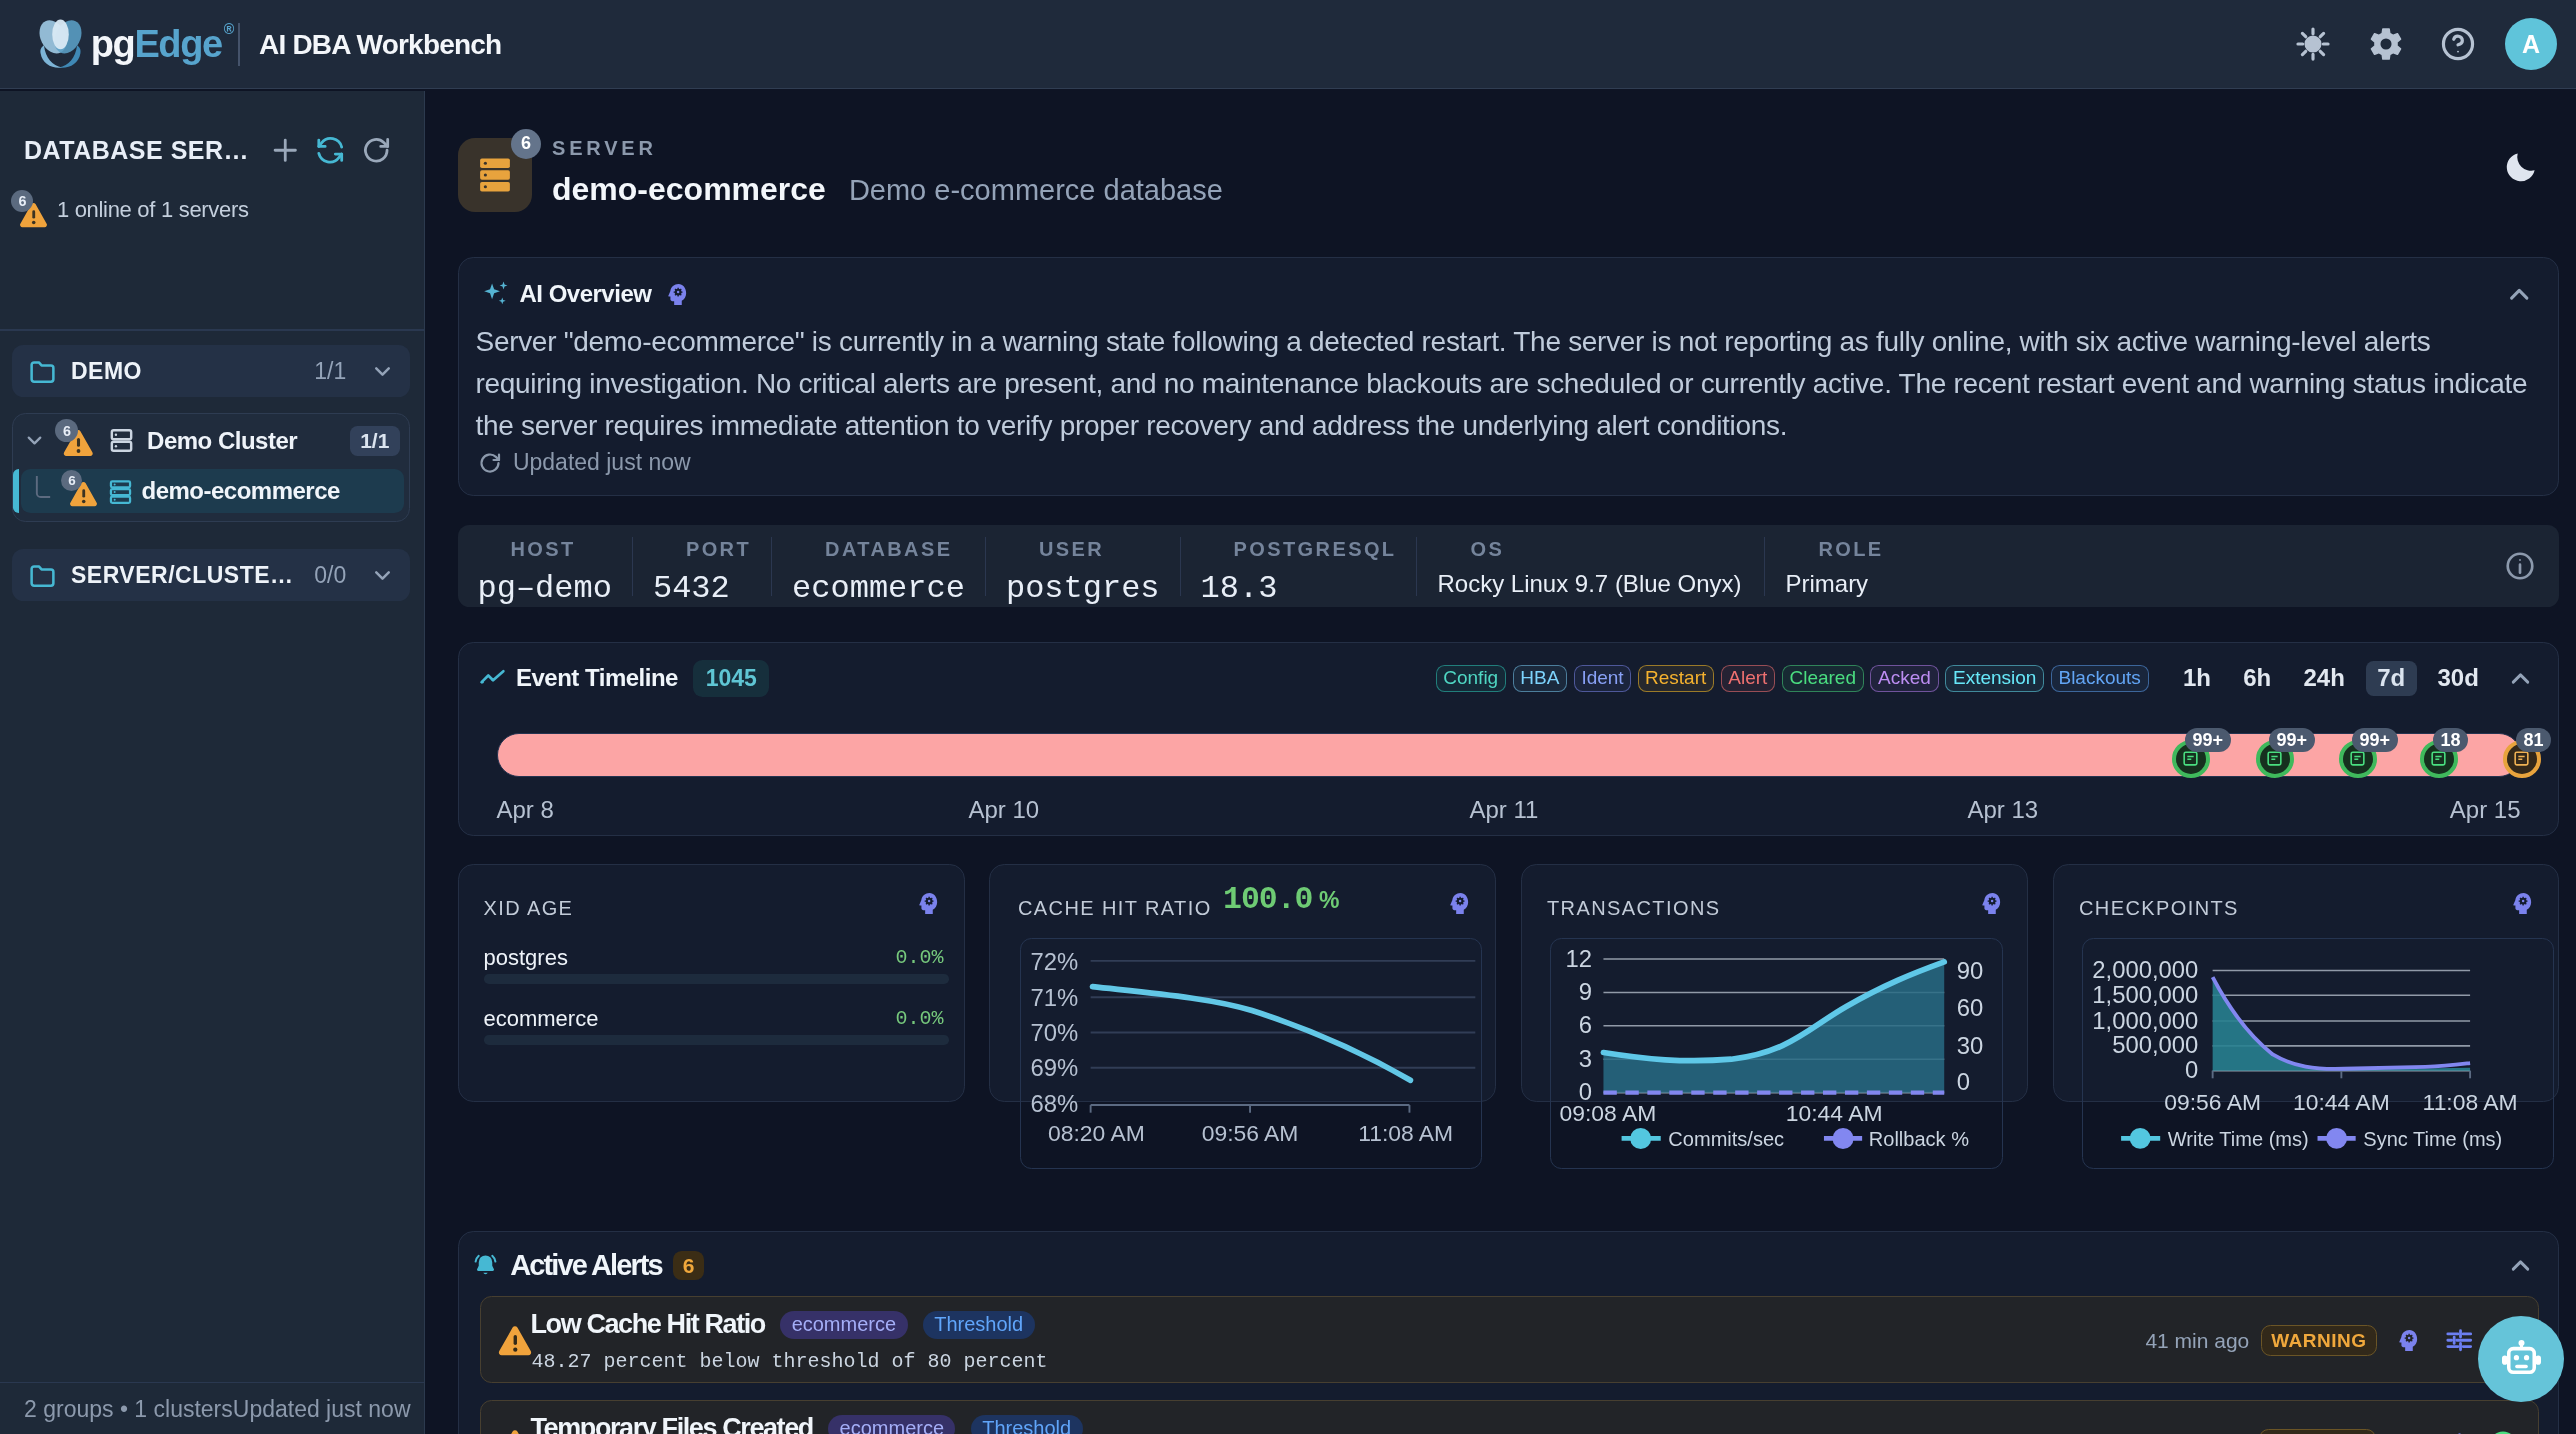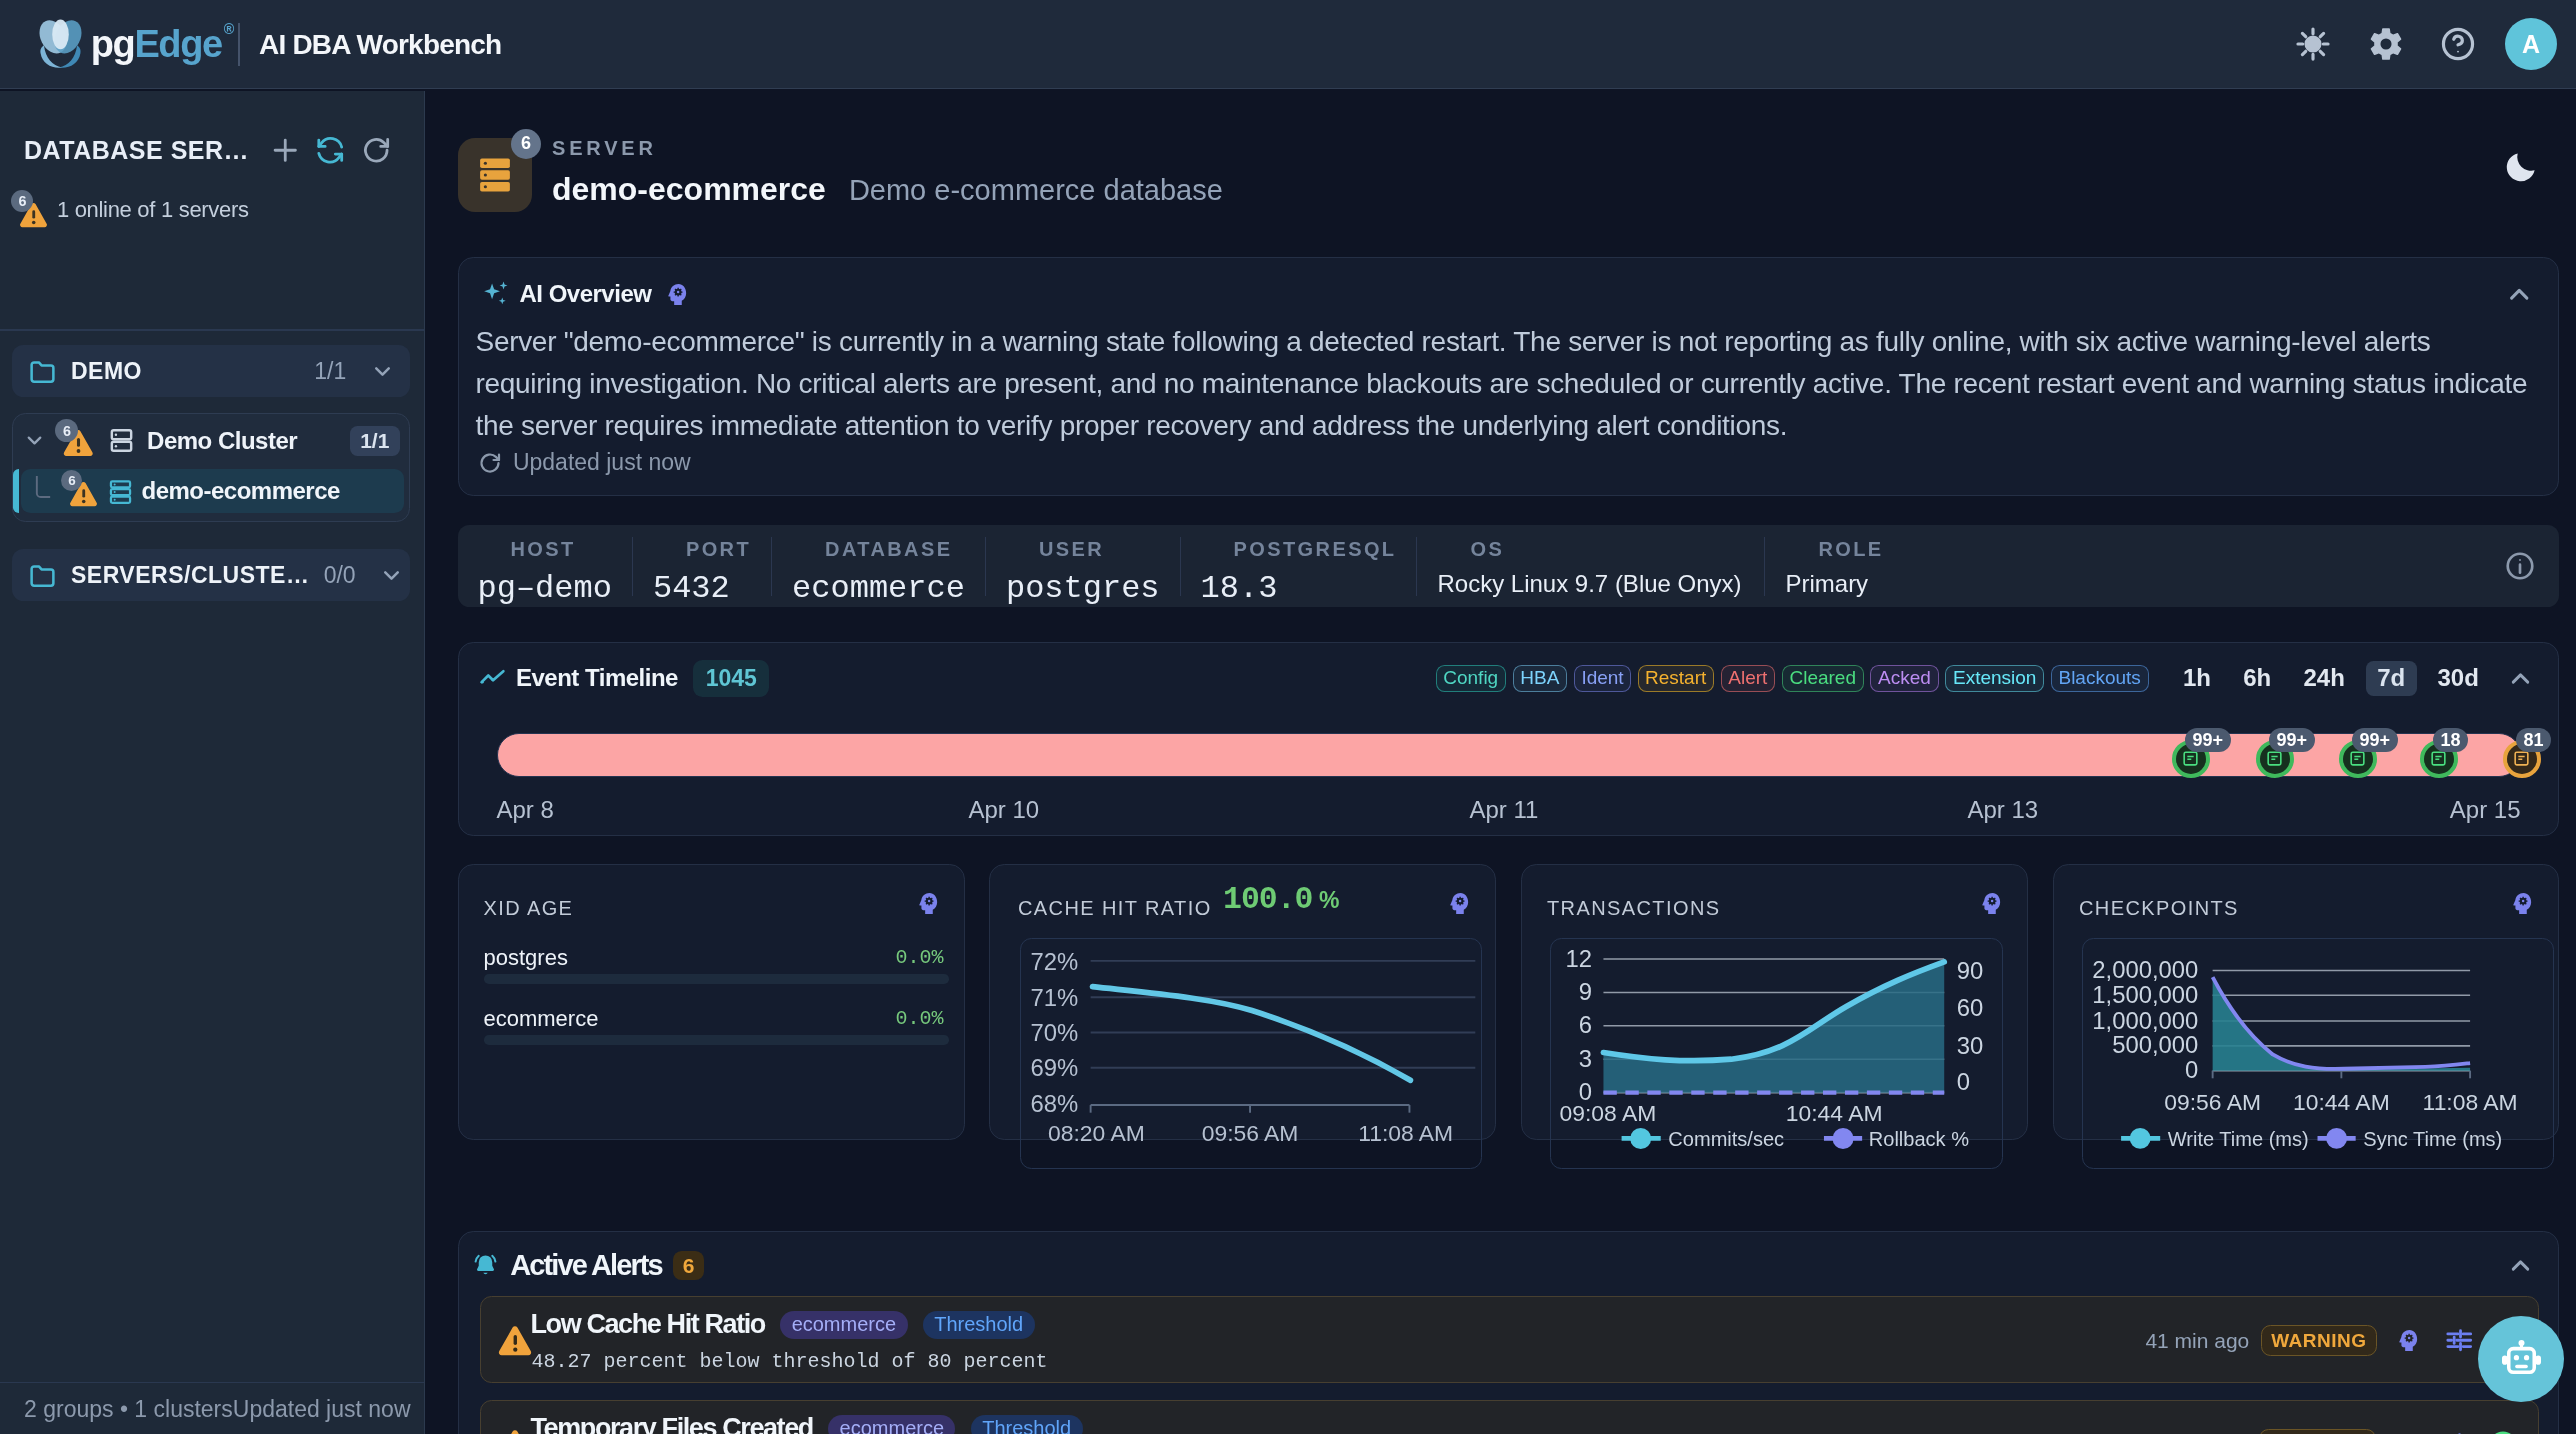--- a/index.html
+++ b/index.html
@@ -117,21 +117,21 @@
 .ev-axis { position:absolute; left:38px; top:153px; width:2024px; height:32px;
   font-size:24px; color:#b6c1d1; }
 .ev-axis span { position:absolute; top:0; }
 .marker { position:absolute; width:38px; height:38px; border-radius:50%; border:4.8px solid;
   display:flex; align-items:center; justify-content:center; }
 .marker.g { border-color:#3fb95c; background:#16301f; color:#4ade80; }
 .marker.o { border-color:#e8a33d; background:#33281a; color:#f0b254; }
 .mcnt { position:absolute; top:-16px; left:9.5px; background:#4b596e; color:#fff; font-size:18px;
   font-weight:bold; border-radius:12.4px; padding:1px 7.6px; white-space:nowrap; line-height:22px;}
 
-.mcard { height:276px;padding-left:21px; }
+.mcard { height:238px;padding-left:21px; }
 .m-title { position:absolute; left:25px; top:31.5px; font-size:20px; color:#c2cbd8; letter-spacing:1.4px; }
 .brain-abs { position:absolute; top:25px; right:23px; }
 .chartbox { position:absolute; border:1.9px solid #253450; border-radius:11.4px; }
 
 #alerts-card { left:31.5px; top:1140px; width:2101px; height:363px; }
 .al-head { position:absolute; left:13.4px; top:17px; display:flex; align-items:center; gap:11.4px; }
 .al-title { font-size:29px; font-weight:bold; letter-spacing:-1.9px; color:#f0f5fa; }
 .al-count { background:#3b2d15; color:#f0a83c; font-size:21px; font-weight:bold;
   padding:2.9px 9.5px; border-radius:8.6px; }
 .alert-item { position:absolute; left:21px; width:2059px; height:87px; border:1.9px solid #473f30;
@@ -266,21 +266,21 @@
           <circle cx="6.8" cy="19.3" r="0.9" fill="#46b8d3" stroke="none"></circle>
       </svg>
       <span class="server-name">demo-ecommerce</span>
     </div>
   </div>
 
   <div class="grp-row" style="top:458px;">
     <svg width="29" height="29" viewBox="0 0 24 24" fill="none" stroke="#46b8d3" stroke-width="2.1" stroke-linejoin="round">
         <path d="M3 6.5a2 2 0 0 1 2-2h4l2.2 2.5H19a2 2 0 0 1 2 2v9.5a2 2 0 0 1-2 2H5a2 2 0 0 1-2-2z"></path>
       </svg>
-    <span class="grp-name">SERVERS/CLUSTE…</span>
+    <span class="grp-name">SERVER/CLUSTE…</span>
     <span class="grp-count">0/0</span>
     <svg width="25" height="25" viewBox="0 0 24 24" fill="none" stroke="#94a3b8" stroke-width="2.4" stroke-linecap="round" stroke-linejoin="round">
         <path d="M6 9l6 6 6-6"></path>
       </svg>
   </div>
 
   <div class="sb-footer">
     <span>2 groups • 1 clusters</span>
     <span>Updated just now</span>
   </div>

